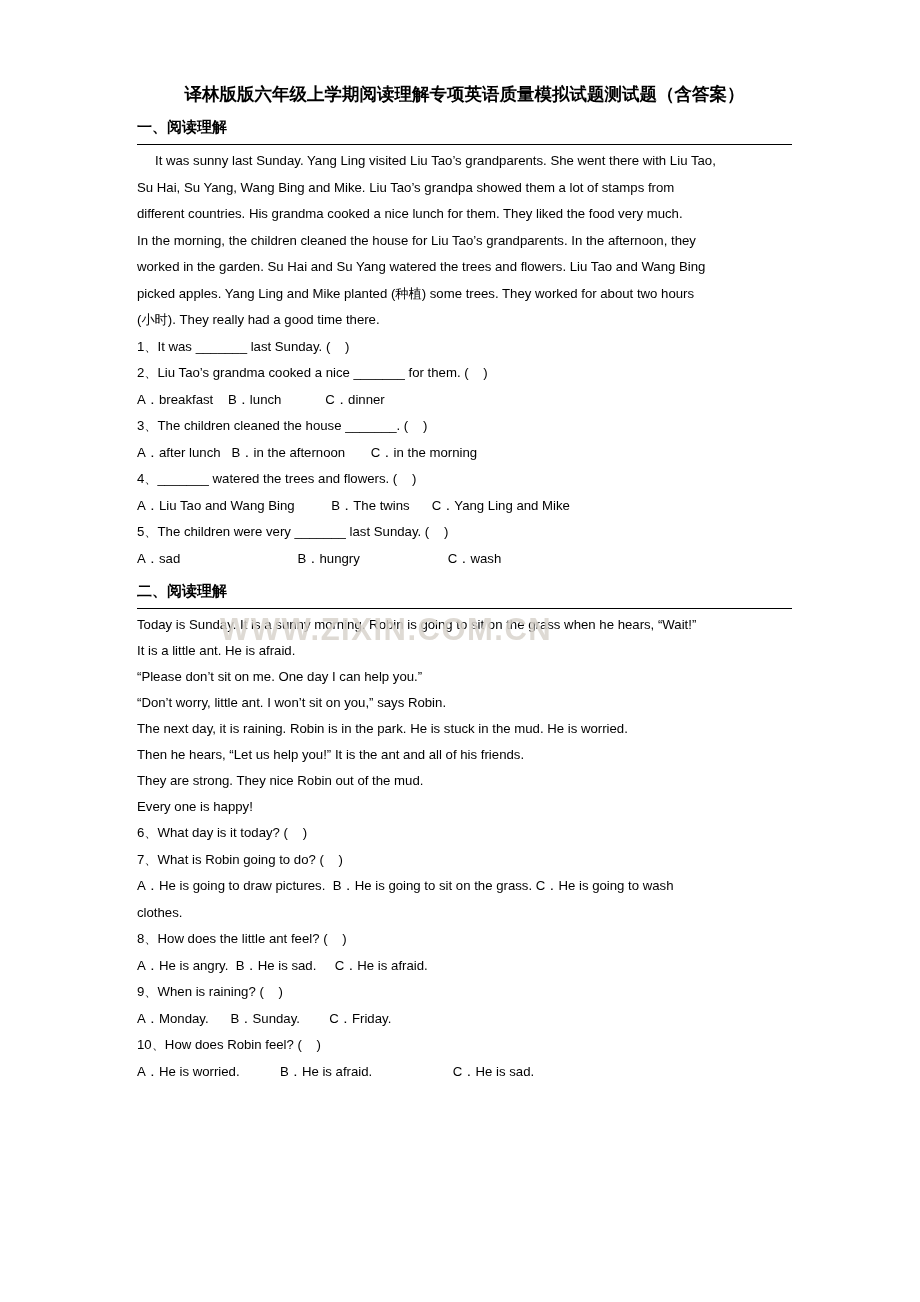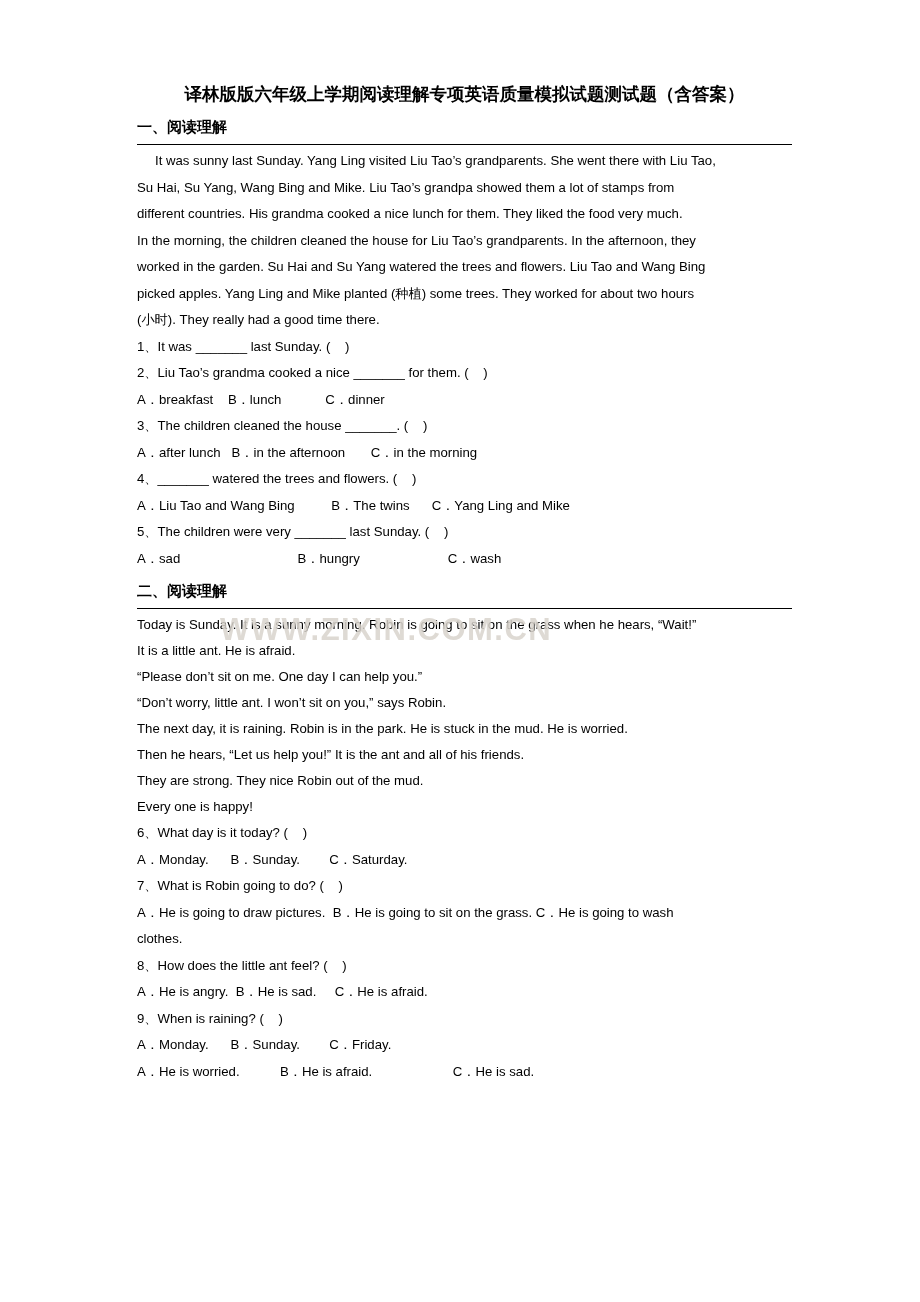--- a/index.html
+++ b/index.html
@@ -128,24 +128,24 @@
       <p class="body2">It is a little ant. He is afraid.</p>
       <p class="body2">“Please don’t sit on me. One day I can help you.”</p>
       <p class="body2">“Don’t worry, little ant. I won’t sit on you,” says Robin.</p>
       <p class="body2">The next day, it is raining. Robin is in the park. He is stuck in the mud. He is worried.</p>
       <p class="body2">Then he hears, “Let us help you!” It is the ant and all of his friends.</p>
       <p class="body2">They are strong. They nice Robin out of the mud.</p>
       <p class="body2">Every one is happy!</p>
     </div>
 
     <p class="qline">6、What day is it today? (    )</p>
-    <p class="qline">A．Monday.      B．Sunday.        C．Saturday.</p>
     <p class="qline">7、What is Robin going to do? (    )</p>
     <p class="qline">A．He is going to draw pictures.  B．He is going to sit on the grass. C．He is going to wash
 clothes.</p>
     <p class="qline">8、How does the little ant feel? (    )</p>
     <p class="qline">A．He is angry.  B．He is sad.     C．He is afraid.</p>
     <p class="qline">9、When is raining? (    )</p>
     <p class="qline">A．Monday.      B．Sunday.        C．Friday.</p>
+    <p class="qline">10、How does Robin feel? (    )</p>
     <p class="qline">A．He is worried.           B．He is afraid.                      C．He is sad.</p>
 
   </div>
 </div>
 
 </body></html>

